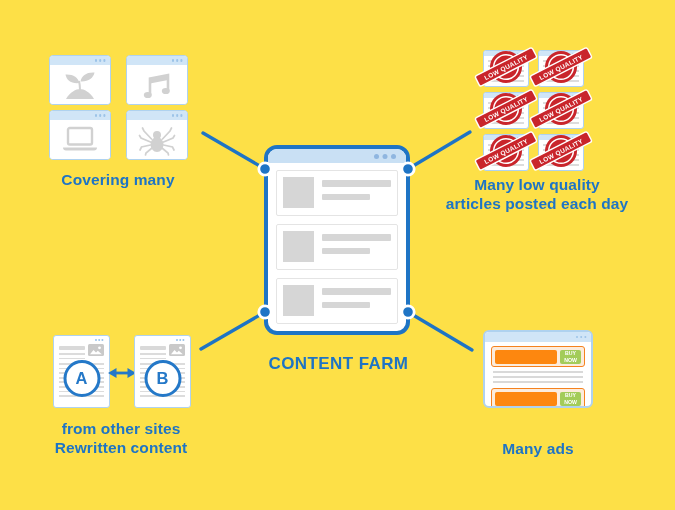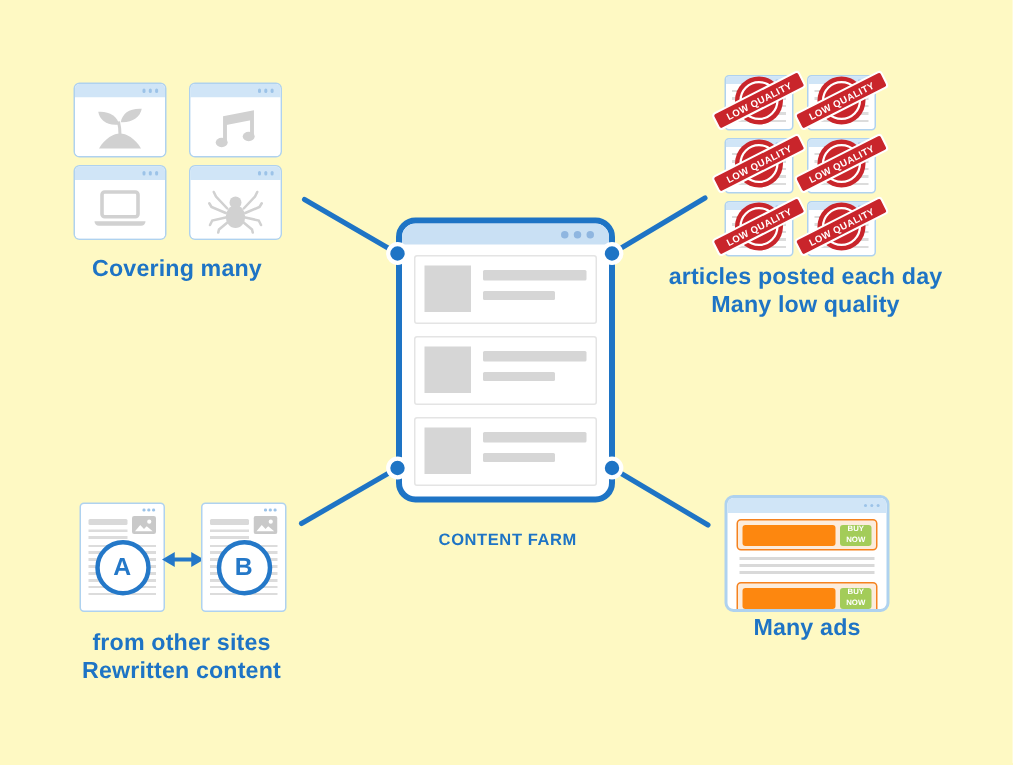--- a/index.html
+++ b/index.html
@@ -1,22 +1,22 @@
 <!DOCTYPE html>
 <html><head>
 <meta charset="utf-8">
 <style>
   html,body{margin:0;padding:0;}
   body{font-family:"Liberation Sans","DejaVu Sans",sans-serif;}
-  .canvas{position:relative;width:675px;height:510px;background:#fef9c3;overflow:hidden;}
+  .canvas{position:relative;width:675px;height:510px;background:#fde047;overflow:hidden;}
 
   
   .caption{position:absolute;width:200px;text-align:center;color:#1e74c5;font-weight:700;
            font-size:15.5px;line-height:1.22;letter-spacing:.1px;}
-  .caption.main{font-size:11px;letter-spacing:.4px;width:195px;}
+  .caption.main{font-size:17px;letter-spacing:.4px;width:195px;}
 
   
   .win{background:#fff;border:1.5px solid #afd2ef;border-radius:4px;overflow:hidden;
        display:flex;flex-direction:column;}
   .win-head{height:9px;background:#d0e5f7;display:flex;align-items:center;
             justify-content:flex-end;padding-right:13px;flex:none;}
   .dots{display:block;border-radius:50%;}
   .dots.sm{width:2.4px;height:2.4px;background:#9cc3e8;
            box-shadow:4.2px 0 0 #9cc3e8,8.4px 0 0 #9cc3e8;}
   .dots.xs{width:1.8px;height:1.8px;background:#9cc3e8;
@@ -227,22 +227,22 @@
       <div class="mini-head">
           <i class="dots xs"></i>
         </div>
       <div class="mini-lines"></div>
       <svg class="stamp" viewBox="0 0 50 42">
           <use href="#sym-stamp"></use>
         </svg>
     </div>
   </div>
   <div class="caption" style="left:437px;top:176px;">
+    <div>Many low quality</div>
     <div>articles posted each day</div>
-    <div>Many low quality</div>
   </div>
 
   <div class="browser-main">
     <div class="bm-head">
         <i class="dots lg"></i>
       </div>
     <div class="bm-body">
       <div class="article">
         <div class="thumb"></div>
         <div class="alines">
@@ -314,21 +314,21 @@
         <div class="ad-fill"></div>
         <div class="buy">BUY NOW</div>
       </div>
       <div class="ad-lines"></div>
       <div class="ad">
         <div class="ad-fill"></div>
         <div class="buy">BUY NOW</div>
       </div>
     </div>
   </div>
-  <div class="caption" style="left:438px;top:410px;">
+  <div class="caption" style="left:438px;top:440px;">
     <div>Many ads</div>
   </div>
 
   <svg class="connectors" viewBox="0 0 675 510">
     <g stroke="#1e74c5" stroke-width="3.4" stroke-linecap="round">
       <line x1="265" y1="169" x2="203" y2="133"></line>
       <line x1="408" y1="169" x2="470" y2="132"></line>
       <line x1="265" y1="312" x2="201" y2="349"></line>
       <line x1="408" y1="312" x2="472" y2="350"></line>
     </g>

